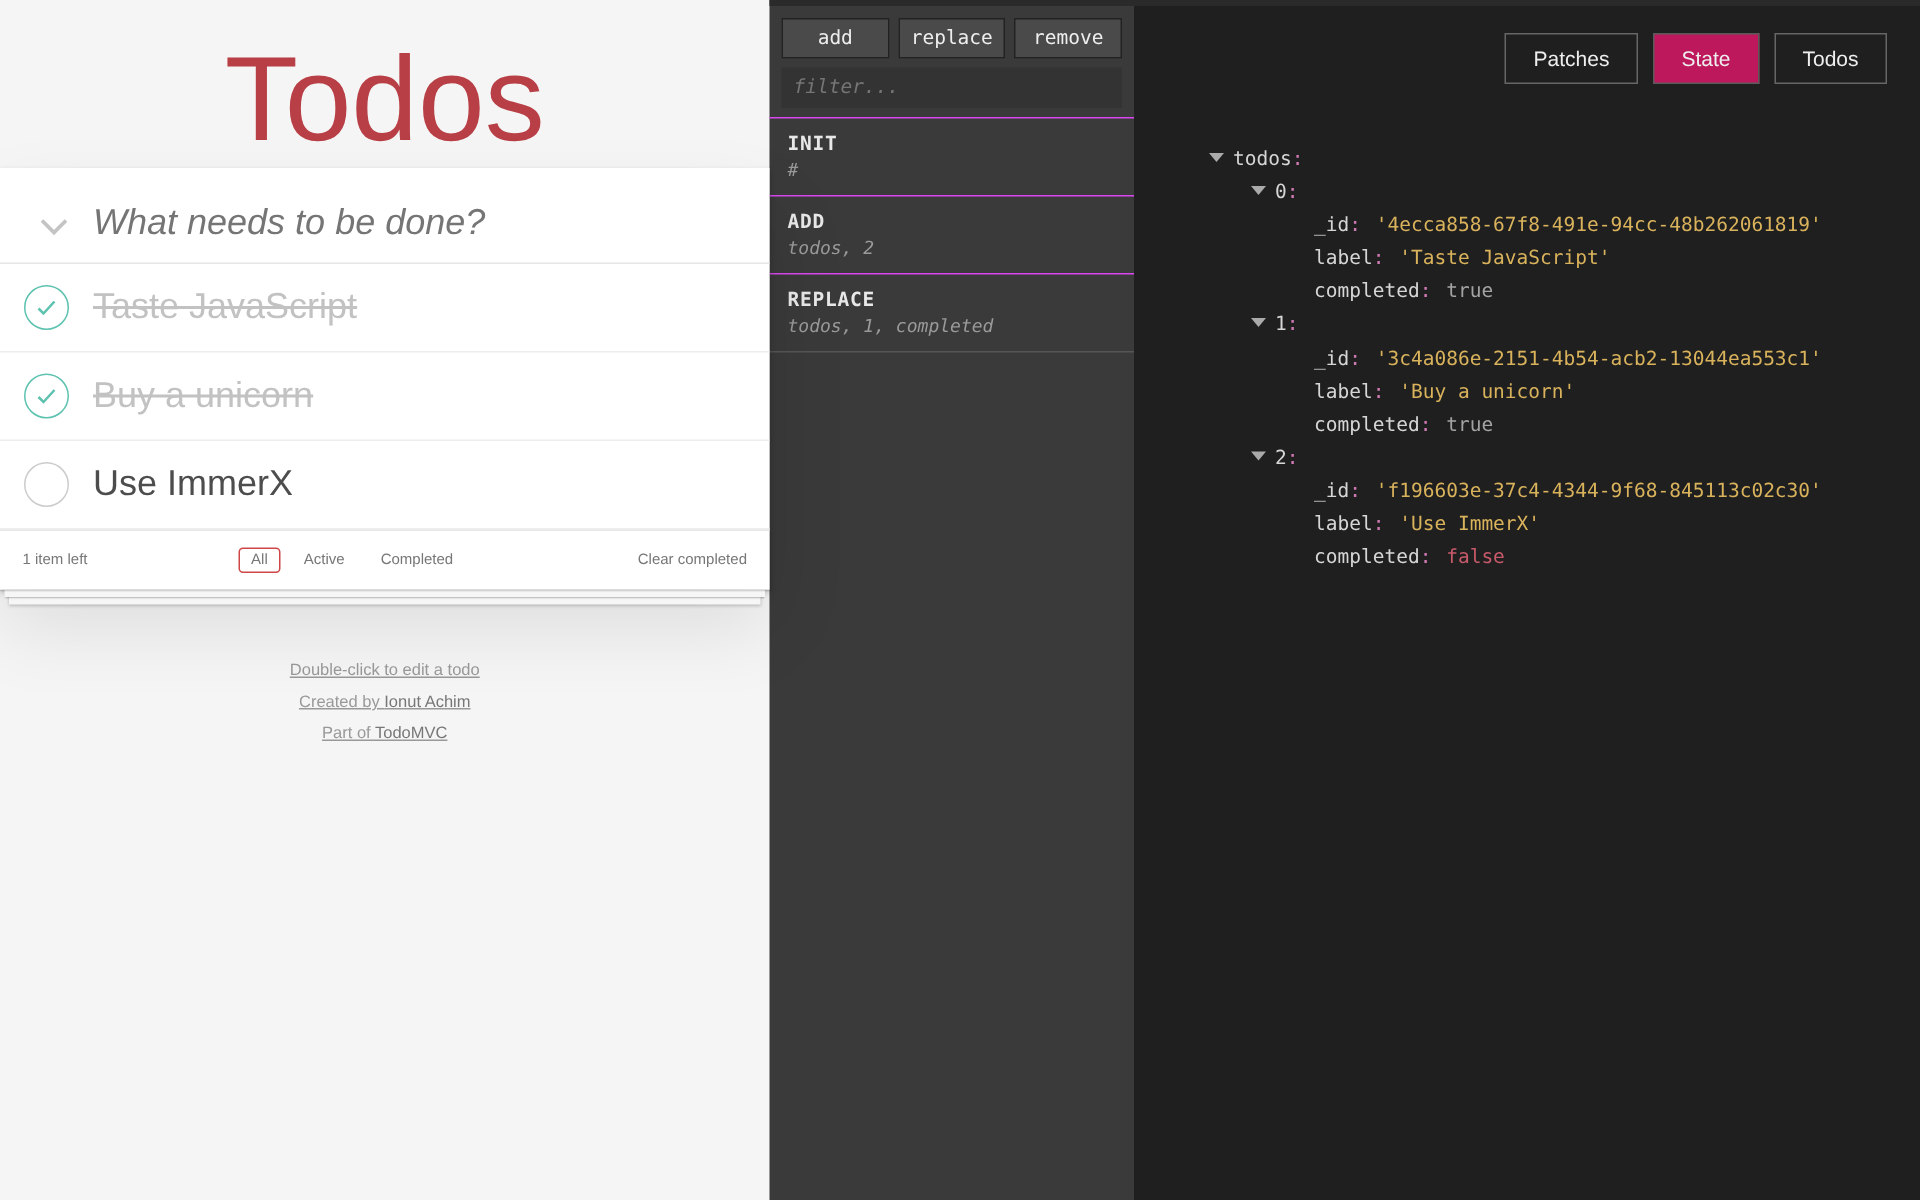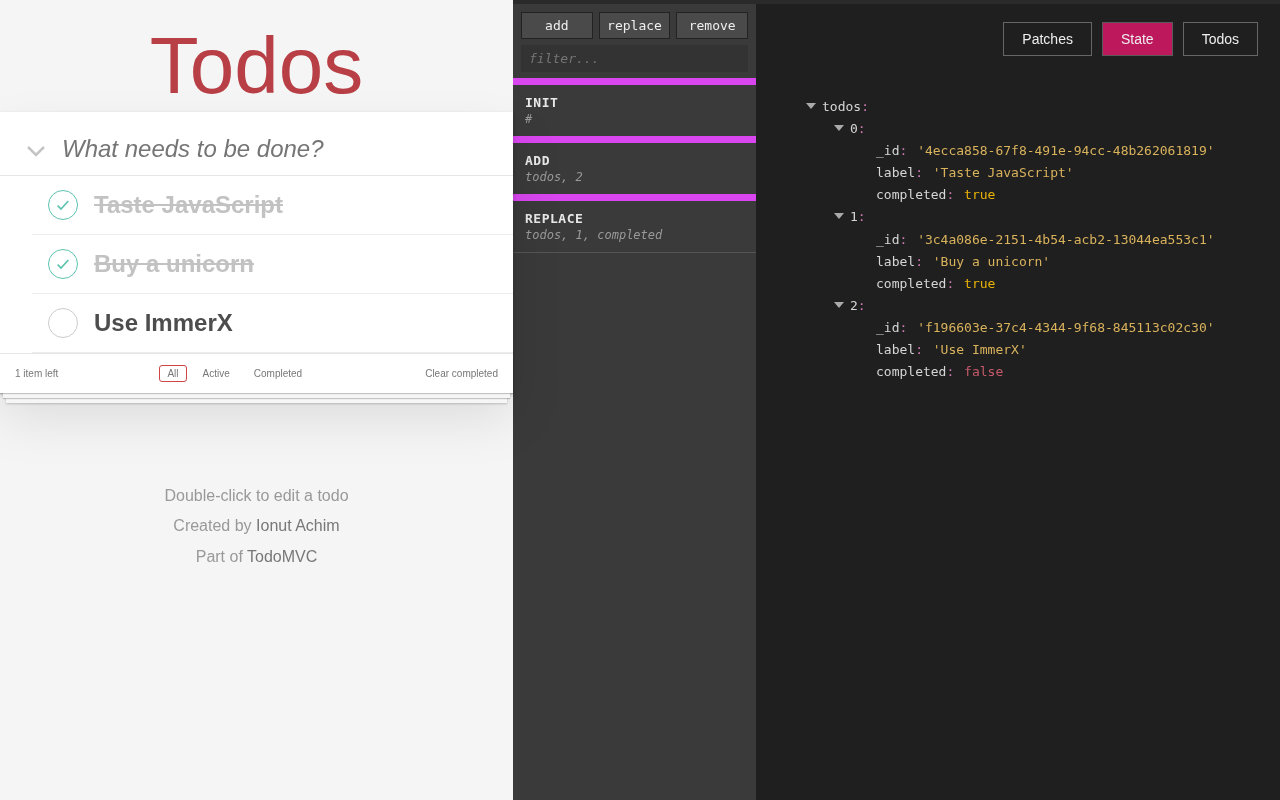--- a/index.html
+++ b/index.html
@@ -61,22 +61,21 @@
 }
 .todo-list {
   list-style: none;
 }
 .todo-list li {
   display: flex;
   align-items: center;
   padding: 14px 16px;
   border-bottom: 1px solid #ededed;
   font-size: 24px;
-  font-weight: 700;
-  margin-left: 32px;
+  font-weight: 400;
 }
 .toggle {
   width: 30px;
   height: 30px;
   border: 1px solid #ccc;
   border-radius: 50%;
   margin-right: 16px;
   display: flex;
   align-items: center;
   justify-content: center;
@@ -131,25 +130,26 @@
   cursor: pointer;
 }
 .filters li.selected {
   border-color: #ce4646;
 }
 .clear-completed {
   cursor: pointer;
   margin-left: 14px;
 }
 .info {
-  margin-top: 88px;
+  margin-top: 44px;
   color: #999;
-  font-size: 16px;
+  font-size: 11px;
   text-align: center;
   line-height: 1.9;
+  text-decoration: underline;
 }
 .info a { color: #777; text-decoration: none; }
 
 
 .actions-panel {
   width: 243px;
   background: #3a3a3a;
   border-top: 4px solid #2a2a2a;
   font-family: "Menlo", "Consolas", monospace;
   font-size: 13px;
@@ -176,21 +176,21 @@
   padding: 6px 8px;
   background: #333;
   border: none;
   color: #bbb;
   font-style: italic;
   font-family: inherit;
   font-size: 13px;
   outline: none;
 }
 .log-item {
-  border-top: 7px solid #d946ef;
+  border-top: 1px solid #d946ef;
   padding: 10px 12px;
   cursor: pointer;
 }
 .log-item:last-of-type { border-bottom: 1px solid #555; }
 .log-item .op {
   font-weight: 600;
   letter-spacing: 0.5px;
   color: #e8e8e8;
 }
 .log-item .path {
@@ -239,21 +239,21 @@
   border-right: 5px solid transparent;
   border-top: 6px solid #aaa;
   margin-right: 6px;
   vertical-align: 2px;
 }
 .indent1 { padding-left: 28px; }
 .indent2 { padding-left: 56px; }
 .indent3 { padding-left: 98px; }
 .key { color: #d6d6d6; }
 .str { color: #d9b25c; }
-.bool-t { color: #eab308; }
+.bool-t { color: #a3a3a3; }
 .bool-f { color: #c75a6a; }
 .colon { color: #d07ab5; margin: 0 2px 0 0; }
 </style>
 </head>
 <body>
 
 <section class="todo-panel">
   <h1>Todos</h1>
   <div class="todoapp">
     <div class="new-todo-row">

